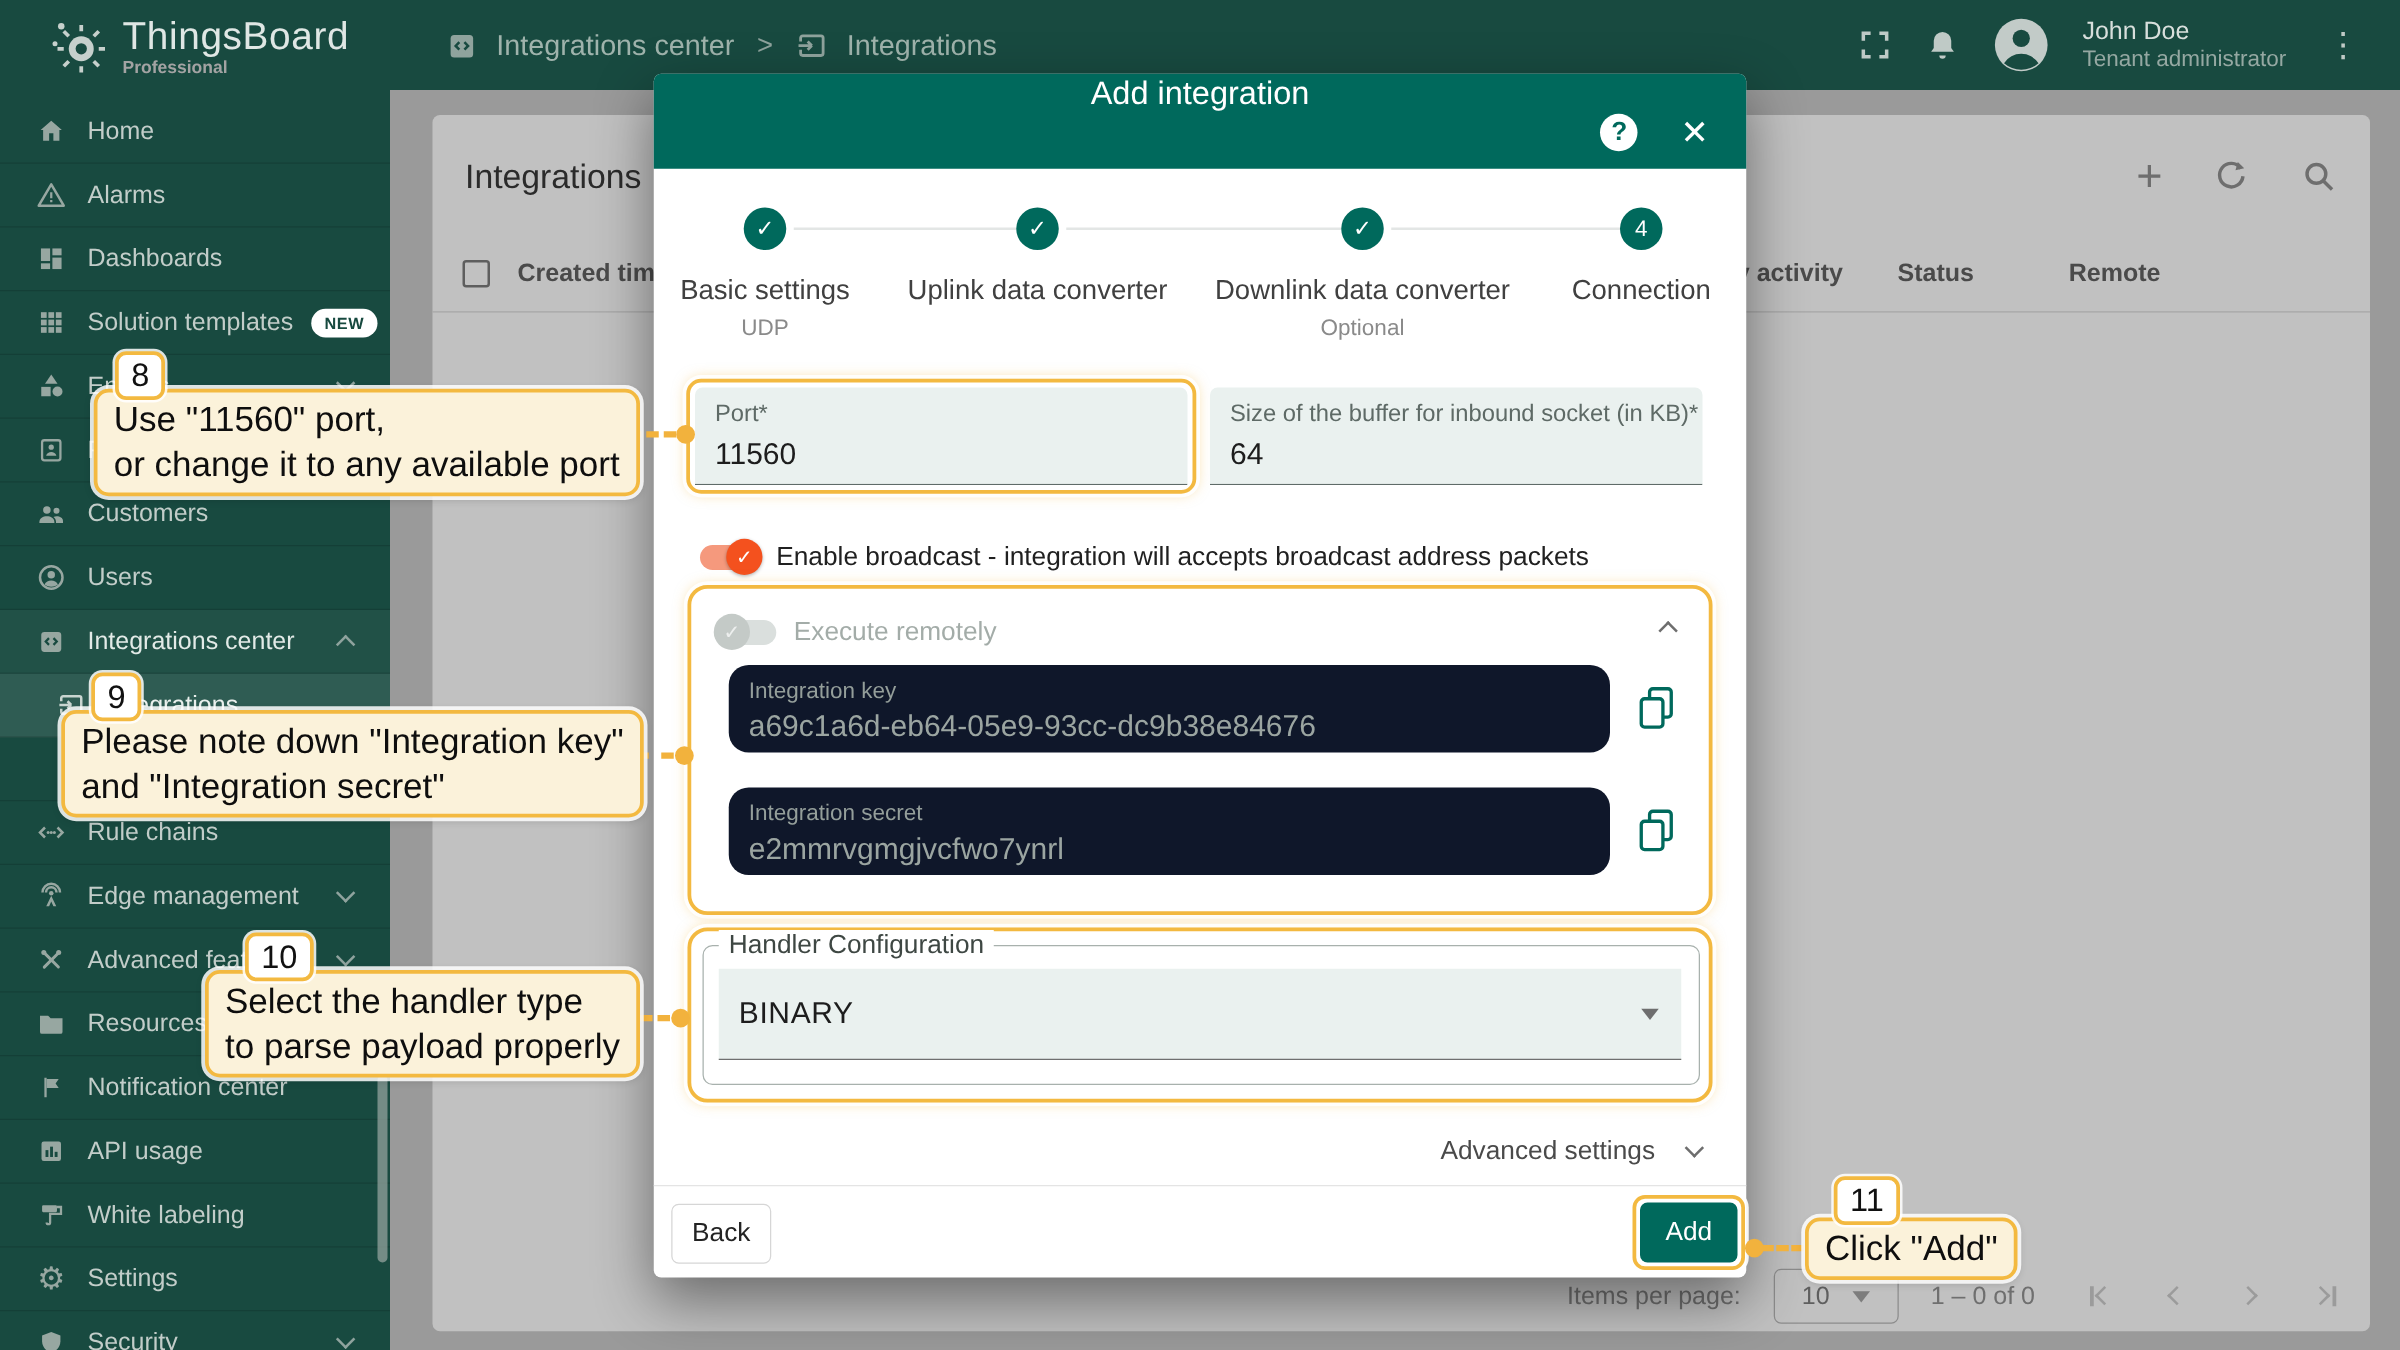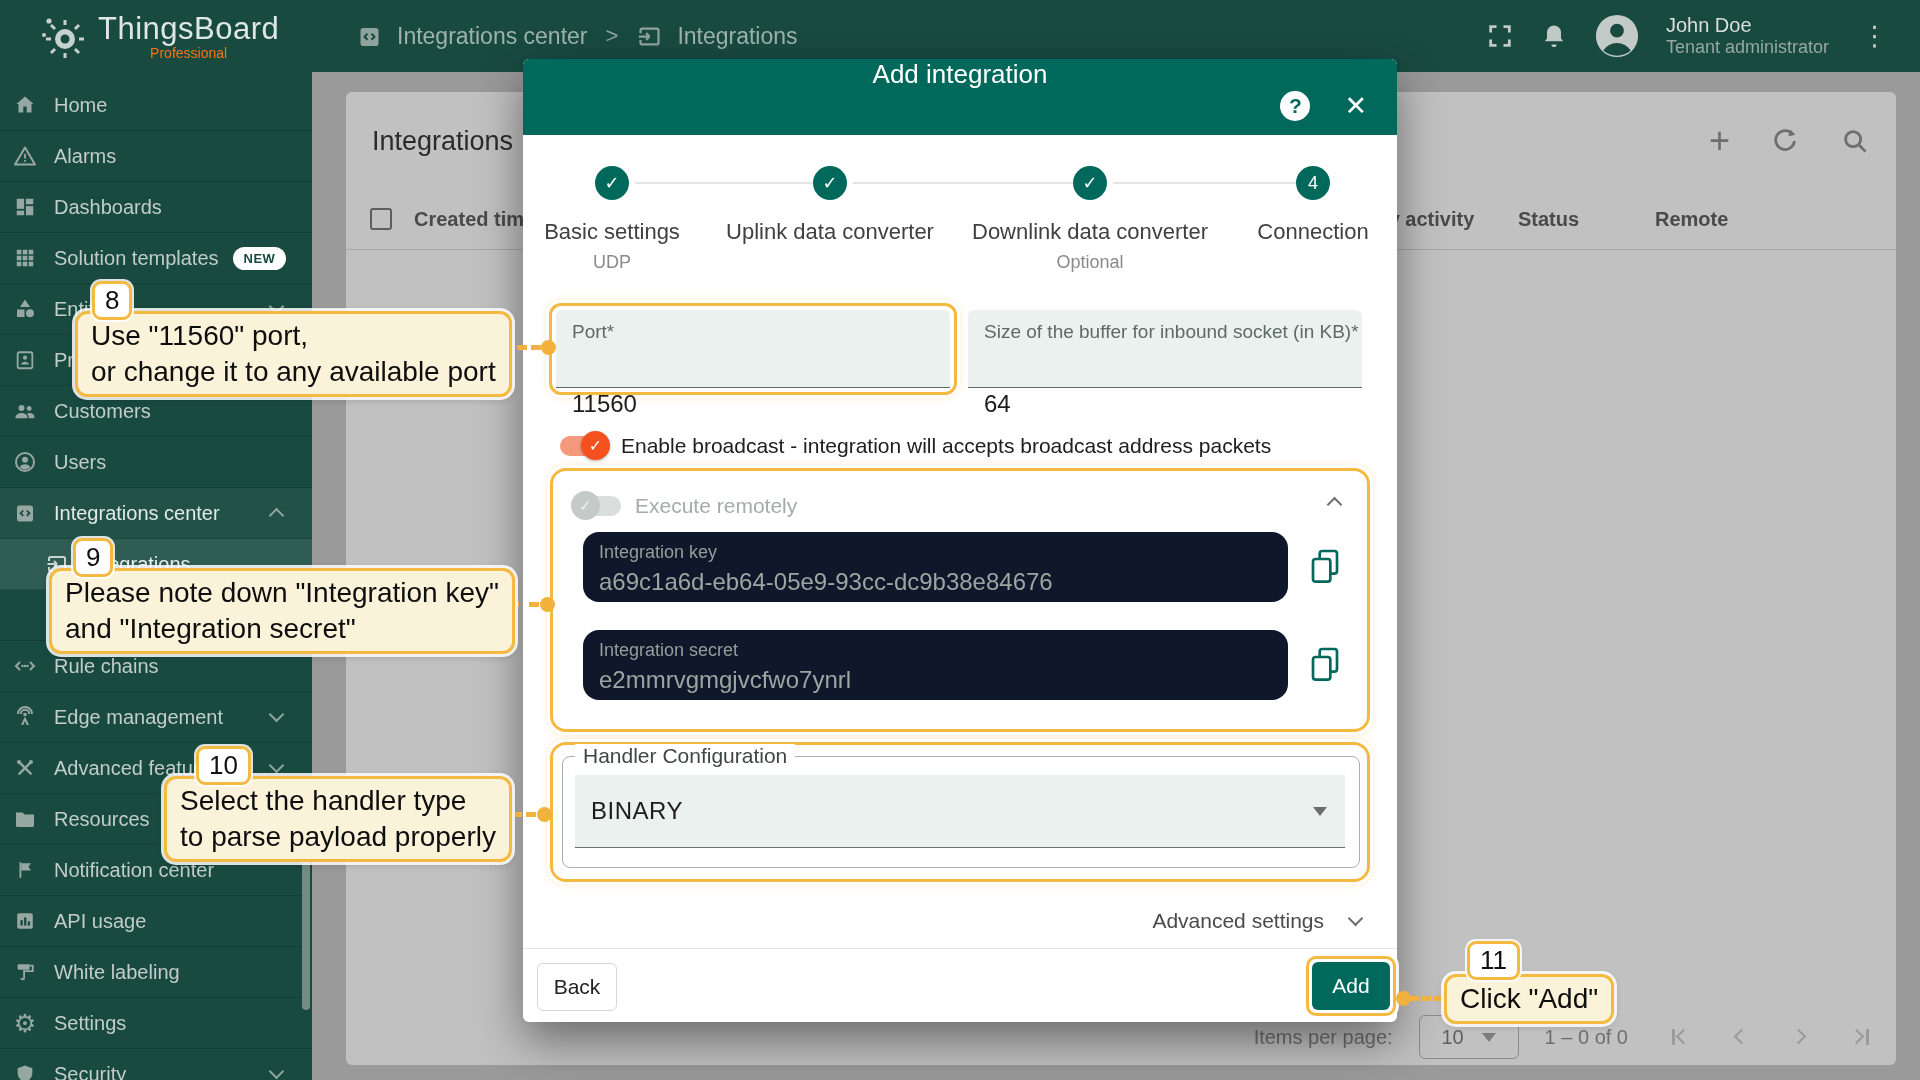--- a/index.html
+++ b/index.html
@@ -4,32 +4,32 @@
 <style>
   * { margin:0; padding:0; box-sizing:border-box; }
   html,body { width:1920px; height:1080px; overflow:hidden; }
   body { font-family:"Liberation Sans", sans-serif; background:#989898; position:relative; }
 
   
   .topbar { position:absolute; left:0; top:0; width:1920px; height:72px; background:#184A40; z-index:20; display:flex; align-items:center; }
   .logo { width:312px; display:flex; align-items:center; padding-left:40px; color:#C9D3CF; }
   .logo-text { margin-left:12px; }
   .logo-title { font-size:31px; font-weight:500; color:#DFE7E4; letter-spacing:.5px; }
-  .logo-sub { font-size:14px; color:#f97316; text-align:center; margin-top:-2px; }
+  .logo-sub { font-size:14px; color:#a3a3a3; text-align:left; margin-top:-2px;font-weight:bold; }
   .crumbs { display:flex; align-items:center; gap:14px; color:#9FB3AC; font-size:23px; margin-left:44px; }
   .crumb-sep { font-size:22px; color:#8FA39D; margin:0 4px; }
   .topbar-right { position:absolute; right:0; top:0; height:72px; display:flex; align-items:center; gap:26px; padding-right:26px; color:#BFCAC6; }
   .userblock { line-height:1.2; }
   .user-name { font-size:20px; color:#D8DFDC; }
   .user-role { font-size:18px; color:#95A8A2; }
   .kebab { font-size:27px; color:#C0CAC6; padding:0 6px; }
 
   
   .sidebar { position:absolute; left:0; top:72px; width:312px; bottom:0; background:#184A40; z-index:20; padding-top:8px; }
-  .nav-item { height:51px; display:flex; align-items:center; padding-left:12px; position:relative; color:#C2CDC9; font-size:20px; font-weight:500; border-bottom:1px solid rgba(0,0,0,0.14); }
+  .nav-item { height:51px; display:flex; align-items:center; padding-left:28px; position:relative; color:#C2CDC9; font-size:20px; font-weight:500; border-bottom:1px solid rgba(0,0,0,0.14); }
   .nav-item .nicon { width:26px; height:26px; margin-right:16px; color:#97A7A1; flex:0 0 26px; display:flex; align-items:center; justify-content:center; }
   .nav-sub { padding-left:44px; }
   .nav-active-section { background:rgba(255,255,255,0.04); color:#E2EAE7; }
   .nav-selected { background:rgba(255,255,255,0.10); color:#EAF0ED; }
   .nav-selected .nicon { color:#C9D5D0; }
   .badge-new { background:#FFFFFF; color:#17493F; font-size:13px; font-weight:bold; border-radius:12px; padding:4px 11px; margin-left:14px; letter-spacing:.5px; }
   .chev { position:absolute; right:30px; width:11px; height:11px; border-right:2.6px solid #8FA39E; border-bottom:2.6px solid #8FA39E; }
   .chev-down { transform:rotate(45deg); top:17px; }
   .chev-up { transform:rotate(-135deg); top:22px; }
   .side-scroll { position:absolute; right:2px; top:788px; width:8px; height:150px; background:#93A39D; border-radius:4px; opacity:.75; }
@@ -62,21 +62,21 @@
 
   
   .step-circle { position:absolute; top:107px; width:34px; height:34px; border-radius:50%; background:#00695C; color:#fff; display:flex; align-items:center; justify-content:center; font-size:18px; }
   .step-line { position:absolute; top:123px; height:2px; background:#E3E6E5; }
   .step-label { position:absolute; top:160px; font-size:22px; color:#404040; text-align:center; transform:translateX(-50%); white-space:nowrap; }
   .step-sub { position:absolute; top:193px; font-size:18px; color:#8A8A8A; text-align:right; transform:translateX(-50%); white-space:nowrap; }
 
   
   .ffield { position:absolute; background:#EAF1EF; border-radius:6px 6px 0 0; border-bottom:1px solid #5F6B68; }
   .ffield .flabel { position:absolute; left:16px; top:11px; font-size:19px; color:#5E6A66; }
-  .ffield .fvalue { position:absolute; left:16px; top:40px; font-size:24px; color:#1D1D1D;margin-top:40px; }
+  .ffield .fvalue { position:absolute; left:16px; top:40px; font-size:24px; color:#1D1D1D; }
   .dfield { position:absolute; background:#0f172a; border-radius:16px; }
   .dfield .flabel { position:absolute; left:16px; top:10px; font-size:18px; color:#949E9A; }
   .dfield .fvalue { position:absolute; left:16px; top:36px; font-size:24px; color:#9BA5A1; }
 
   .hl { position:absolute; border:3px solid #F3B940; border-radius:12px; box-shadow:0 0 0 3px rgba(255,255,255,0.9), 0 0 10px rgba(243,185,64,0.5); pointer-events:none; }
 
   .toggle-on { position:absolute; width:46px; height:20px; border-radius:10px; background:#F5997D; }
   .toggle-on .knob { position:absolute; right:-4px; top:-5px; width:29px; height:29px; border-radius:50%; background:#F4511E; color:#fff; font-size:16px; display:flex; align-items:center; justify-content:center; box-shadow:0 1px 3px rgba(0,0,0,.3); }
   .toggle-off { position:absolute; width:46px; height:20px; border-radius:10px; background:#DADFDD; }
   .toggle-off .knob { position:absolute; left:-4px; top:-5px; width:29px; height:29px; border-radius:50%; background:#C4CAC7; color:#EDEFEE; font-size:16px; display:flex; align-items:center; justify-content:center; }

